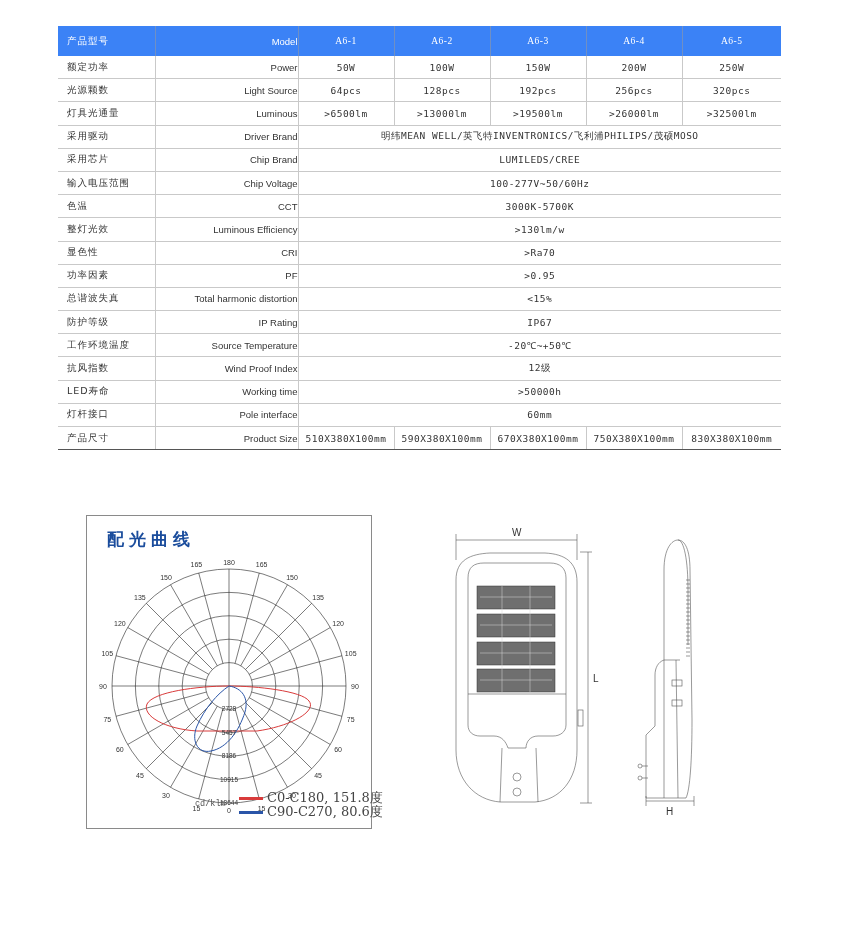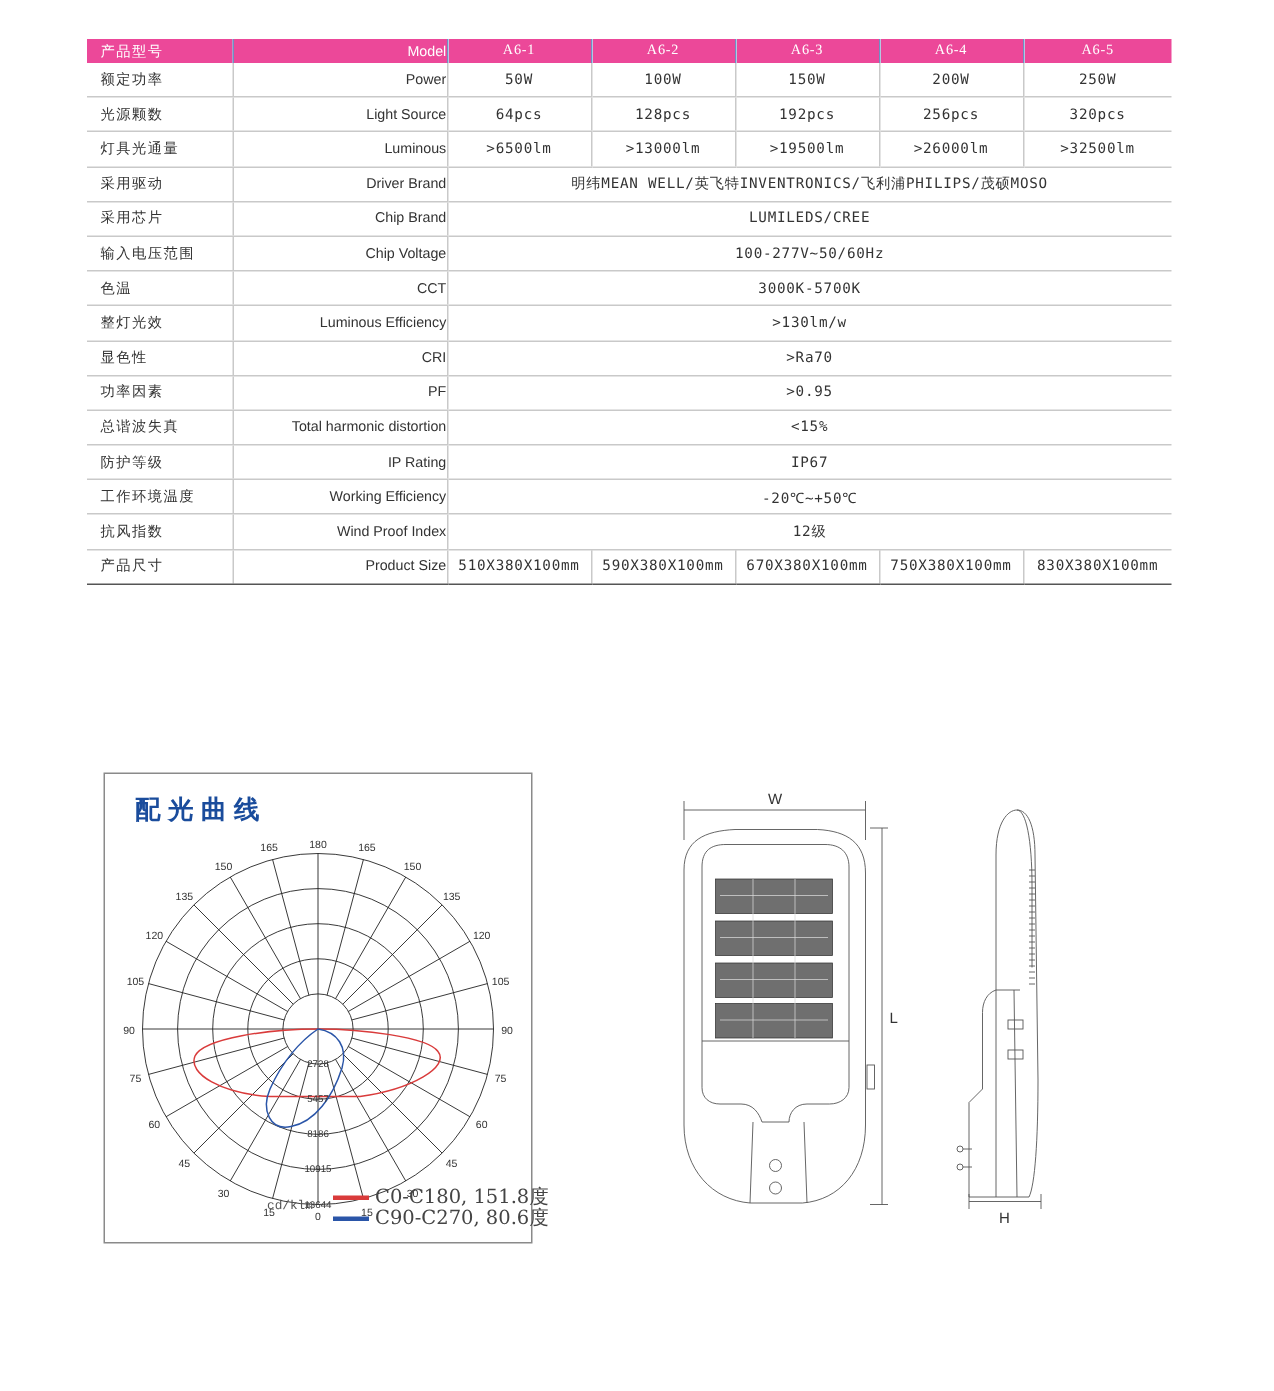--- a/index.html
+++ b/index.html
@@ -1,28 +1,28 @@
 <!DOCTYPE html>
 <html><head>
   <meta charset="utf-8">
   <style>
     html, body { margin:0; padding:0; background:#ffffff; }
     body { width:849px; height:927px; position:relative; overflow:hidden; font-family:"DejaVu Sans", sans-serif; color:#333; }
     .spec-table { position:absolute; left:58px; top:26px; width:723px; border-collapse:collapse; table-layout:fixed; }
     .spec-table td { height:22.2px; padding:0; font-size:9.5px; color:#333; border-bottom:1px solid #c9c9c9; border-left:1px solid #c9c9c9; white-space:nowrap; overflow:hidden; }
     .spec-table td:first-child { border-left:none; }
-    .spec-table tr.hdr td { background:#ec4899; color:#ffffff; border-left:1px solid #6f8fc4; border-bottom:none; height:16px; }
+    .spec-table tr.hdr td { background:#3b82f6; color:#ffffff; border-left:1px solid #6f8fc4; border-bottom:none; height:30px; }
     .spec-table tr.hdr td:first-child { border-left:none; }
     .spec-table tr.last td { border-bottom:1.5px solid #555; }
     .c-cn { padding-left:9px !important; letter-spacing:1px; font-size:10px; }
     .c-en { padding-left:11px !important; font-family:"Liberation Sans", sans-serif; font-size:10px;text-align:right; }
     .c-val { text-align:center; font-family:"DejaVu Sans Mono", monospace; font-size:9px; letter-spacing:0.5px; }
     .spec-table tr.hdr .c-val { font-family:Liberation Serif, serif; }
 
-    .photometric-box { position:absolute; left:69px; top:515px; width:286px; height:314px; border:1px solid #8a8a8a; box-sizing:border-box; }
+    .photometric-box { position:absolute; left:86px; top:515px; width:286px; height:314px; border:1px solid #8a8a8a; box-sizing:border-box; }
     .photometric-title { position:absolute; left:20px; top:12px; font-size:17px; color:#1a4c9c; letter-spacing:5px; font-weight:bold; }
     .polar-svg { position:absolute; left:0; top:0; }
     .legend { position:absolute; left:108px; top:273px; width:175px; height:34px; }
     .legend-unit { position:absolute; left:0; top:10px; font-family:Liberation Mono, monospace; font-size:8.5px; color:#555; }
     .legend-item { position:absolute; left:44px; height:14px; display:flex; align-items:center; }
     .legend-swatch { width:24px; height:3px; margin-right:4px; }
     .legend-text { font-family:"DejaVu Serif", serif; font-size:13px; color:#444; white-space:nowrap; }
 
     .drawing-front { position:absolute; left:440px; top:520px; }
     .drawing-side { position:absolute; left:630px; top:530px; }
@@ -118,27 +118,37 @@
         <td class="c-en">Total harmonic distortion</td>
         <td class="c-val" colspan="5">&lt;15%</td>
       </tr>
       <tr>
         <td class="c-cn">防护等级</td>
         <td class="c-en">IP Rating</td>
         <td class="c-val" colspan="5">IP67</td>
       </tr>
       <tr>
         <td class="c-cn">工作环境温度</td>
-        <td class="c-en">Working Efficiency</td>
+        <td class="c-en">Source Temperature</td>
         <td class="c-val" colspan="5">-20℃~+50℃</td>
       </tr>
       <tr>
         <td class="c-cn">抗风指数</td>
         <td class="c-en">Wind Proof Index</td>
         <td class="c-val" colspan="5">12级</td>
+      </tr>
+      <tr>
+        <td class="c-cn">LED寿命</td>
+        <td class="c-en">Working time</td>
+        <td class="c-val" colspan="5">&gt;50000h</td>
+      </tr>
+      <tr>
+        <td class="c-cn">灯杆接口</td>
+        <td class="c-en">Pole interface</td>
+        <td class="c-val" colspan="5">60mm</td>
       </tr>
       <tr class="last">
         <td class="c-cn">产品尺寸</td>
         <td class="c-en">Product Size</td>
         <td class="c-val">510X380X100mm</td>
         <td class="c-val">590X380X100mm</td>
         <td class="c-val">670X380X100mm</td>
         <td class="c-val">750X380X100mm</td>
         <td class="c-val">830X380X100mm</td>
       </tr>

